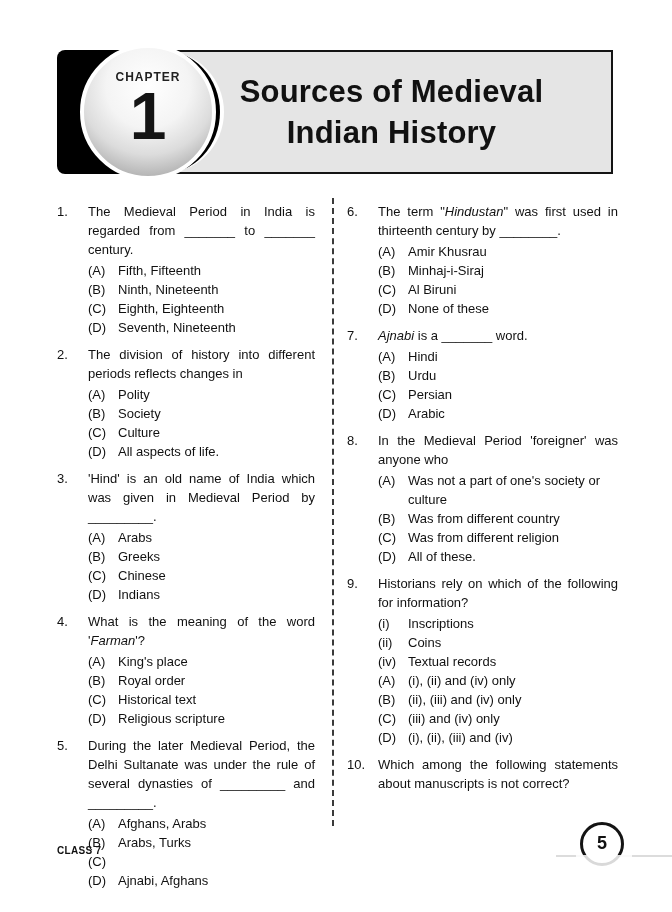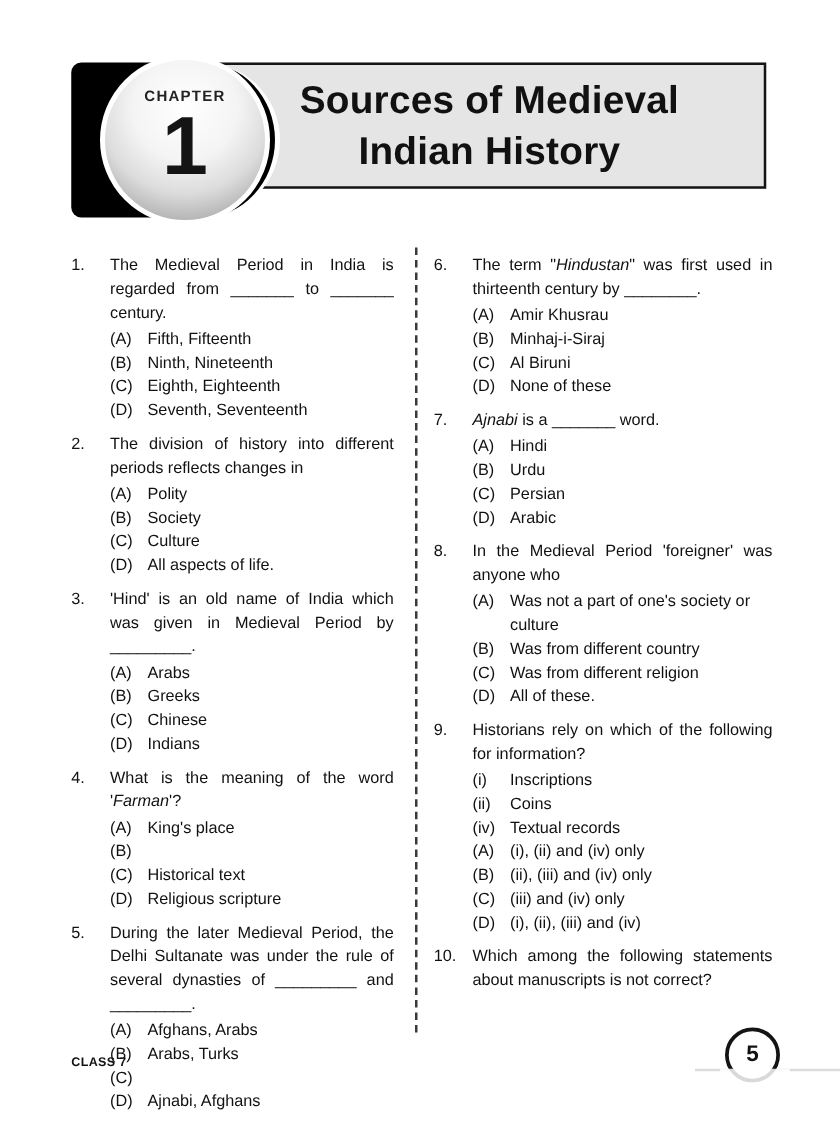--- a/index.html
+++ b/index.html
@@ -1,20 +1,20 @@
 <!DOCTYPE html>
 <html><head>
 <meta charset="utf-8">
 <style>
   html,body{margin:0;padding:0;background:#fff;}
   .page{position:relative;width:672px;height:912px;background:#ffffff;overflow:hidden;
         font-family:"Liberation Sans",sans-serif;color:#111;}
 
   
-  .title-box{position:absolute;left:170px;top:50px;width:443px;height:101px;background:#e5e5e5;
+  .title-box{position:absolute;left:170px;top:50px;width:443px;height:124px;background:#e5e5e5;
              border:2px solid #141414;box-sizing:border-box;display:flex;flex-direction:column;
              justify-content:center;align-items:center;gap:9px;}
   .title-line{font-size:31px;font-weight:bold;line-height:32px;letter-spacing:0.2px;}
   .black-panel{position:absolute;left:57px;top:50px;width:163px;height:124px;background:#000;
                border-right:4px solid #fff;border-radius:8px 62px 62px 8px;box-sizing:content-box;}
   .badge{position:absolute;left:80px;top:44px;width:136px;height:136px;border-radius:50%;
          border:4px solid #fff;box-sizing:border-box;
          background:radial-gradient(circle at 50% 30%, #ffffff 0%, #f4f4f4 38%, #dcdcdc 62%, #a8a8a8 88%, #8f8f8f 100%);
          display:flex;flex-direction:column;align-items:center;}
   .badge-chapter{margin-top:22px;font-size:12px;font-weight:bold;letter-spacing:1px;color:#222;}
@@ -84,21 +84,21 @@
                   <span class="opt-text">Ninth, Nineteenth</span>
                 </div>
 
                 <div class="opt">
                   <span class="opt-label">(C)</span>
                   <span class="opt-text">Eighth, Eighteenth</span>
                 </div>
 
                 <div class="opt">
                   <span class="opt-label">(D)</span>
-                  <span class="opt-text">Seventh, Seventeenth</span>
+                  <span class="opt-text">Seventh, Nineteenth</span>
                 </div>
               </div>
           </div>
         </div>
 
         <div class="question">
           <div class="qnum">2.</div>
           <div class="qbody">
             <div class="stem"><span>The division of history into different periods reflects changes in</span></div>
             <div class="opts">
@@ -161,20 +161,21 @@
             <div class="stem"><span>What is the meaning of the word '</span><span class="it">Farman</span><span>'?</span></div>
             <div class="opts">
 
                 <div class="opt">
                   <span class="opt-label">(A)</span>
                   <span class="opt-text">King's place</span>
                 </div>
 
                 <div class="opt">
                   <span class="opt-label">(B)</span>
+                  <span class="opt-text">Royal order</span>
                 </div>
 
                 <div class="opt">
                   <span class="opt-label">(C)</span>
                   <span class="opt-text">Historical text</span>
                 </div>
 
                 <div class="opt">
                   <span class="opt-label">(D)</span>
                   <span class="opt-text">Religious scripture</span>

